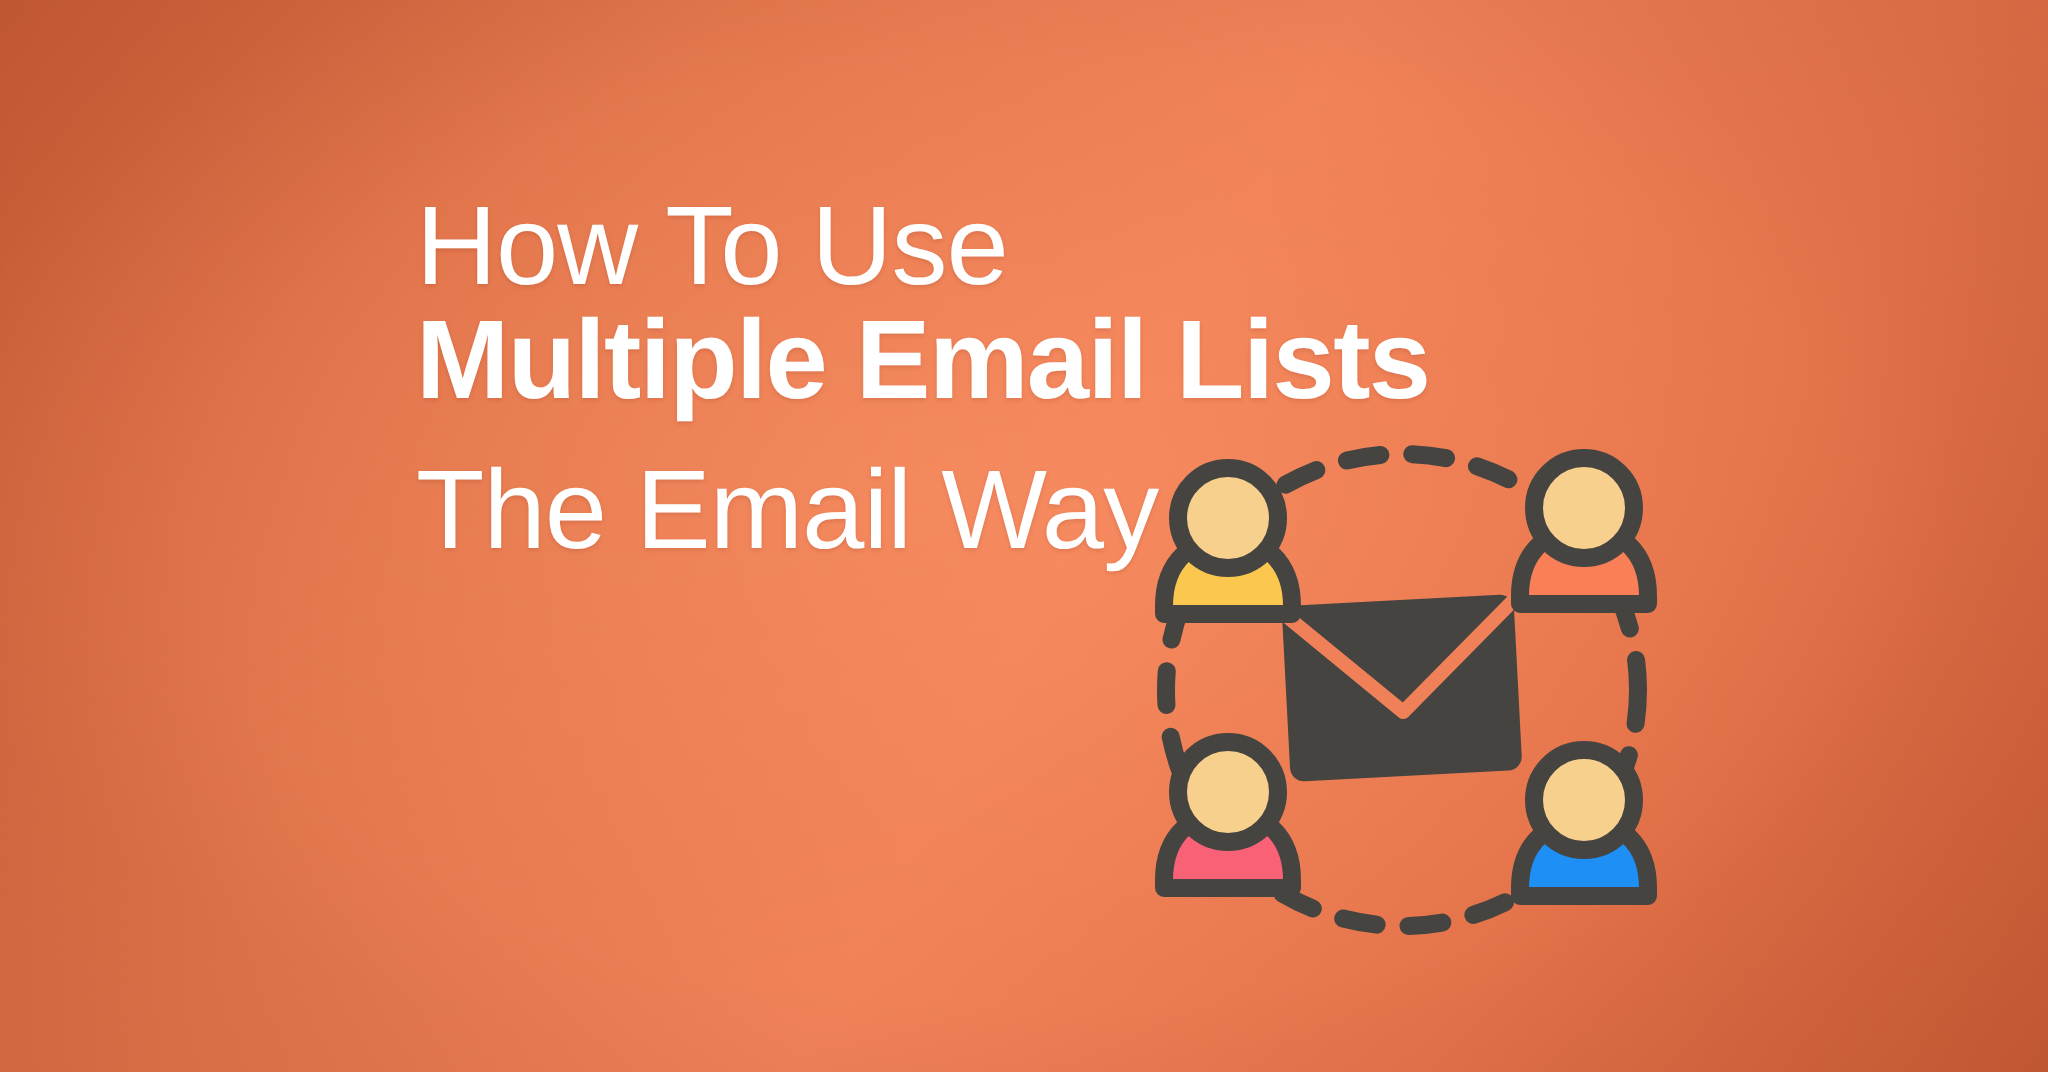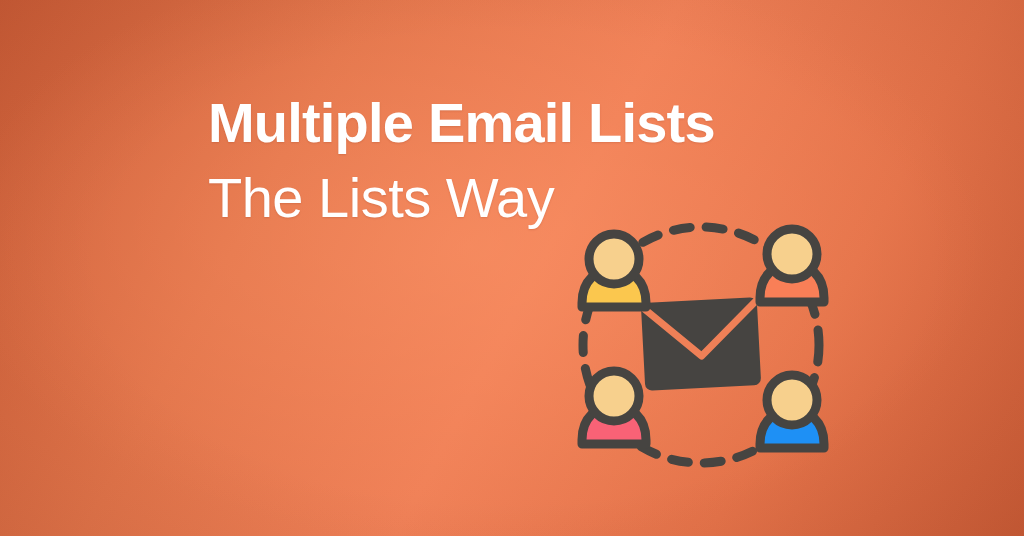--- a/index.html
+++ b/index.html
@@ -81,22 +81,23 @@
 </head>
 <body>
 
 <div id="canvas">
 
   <div class="bg-base"></div>
   <div class="bg-glow"></div>
   <div class="bg-vignette"></div>
 
   <div class="headline">
+    <span class="hl-line hl-1">How To Use</span>
     <span class="hl-line hl-2">Multiple Email Lists</span>
-    <span class="hl-line hl-3">The Lists Way</span>
+    <span class="hl-line hl-3">The Email Way</span>
   </div>
 
   <div class="illustration">
     <svg viewBox="0 0 290 285" xmlns="http://www.w3.org/2000/svg" aria-hidden="true">
 
       <circle cx="145" cy="141" r="118" fill="none" stroke="#464441" stroke-width="9" stroke-linecap="round" stroke-dasharray="17 16"></circle>
 
       <g transform="translate(87,96) rotate(-3 58 44)">
         <rect x="0" y="0" width="116" height="88" rx="7" ry="7" fill="#464441"></rect>
         <path d="M1 4 L58 56 L115 4" fill="none" stroke="#EF8057" stroke-width="7" stroke-linejoin="round" stroke-linecap="round"></path>

